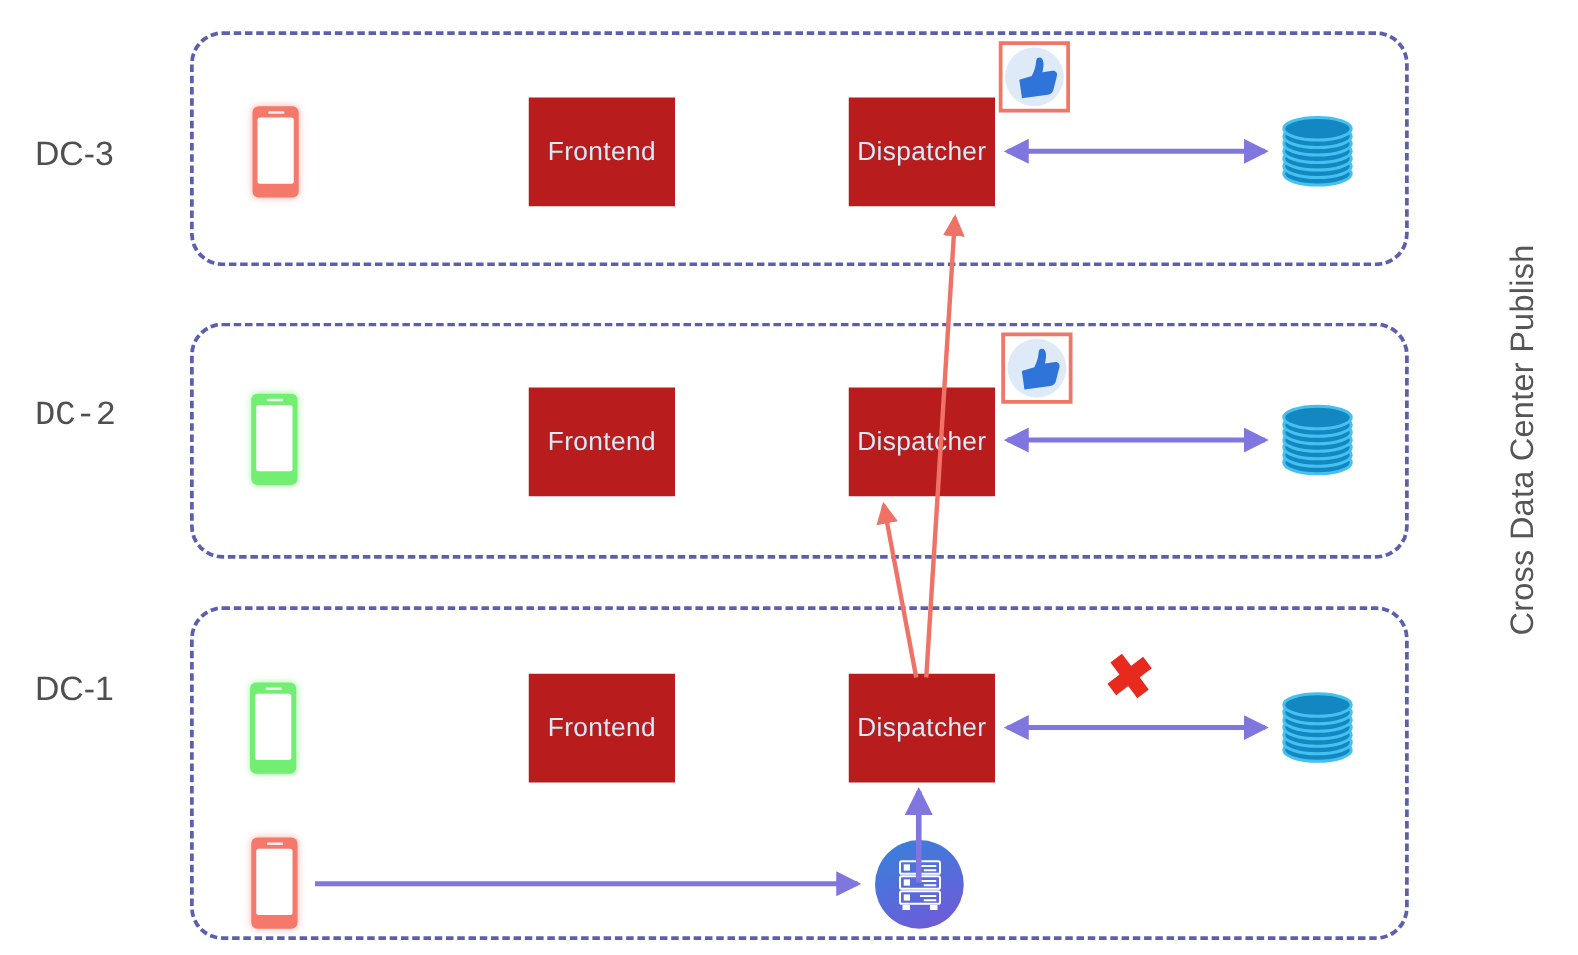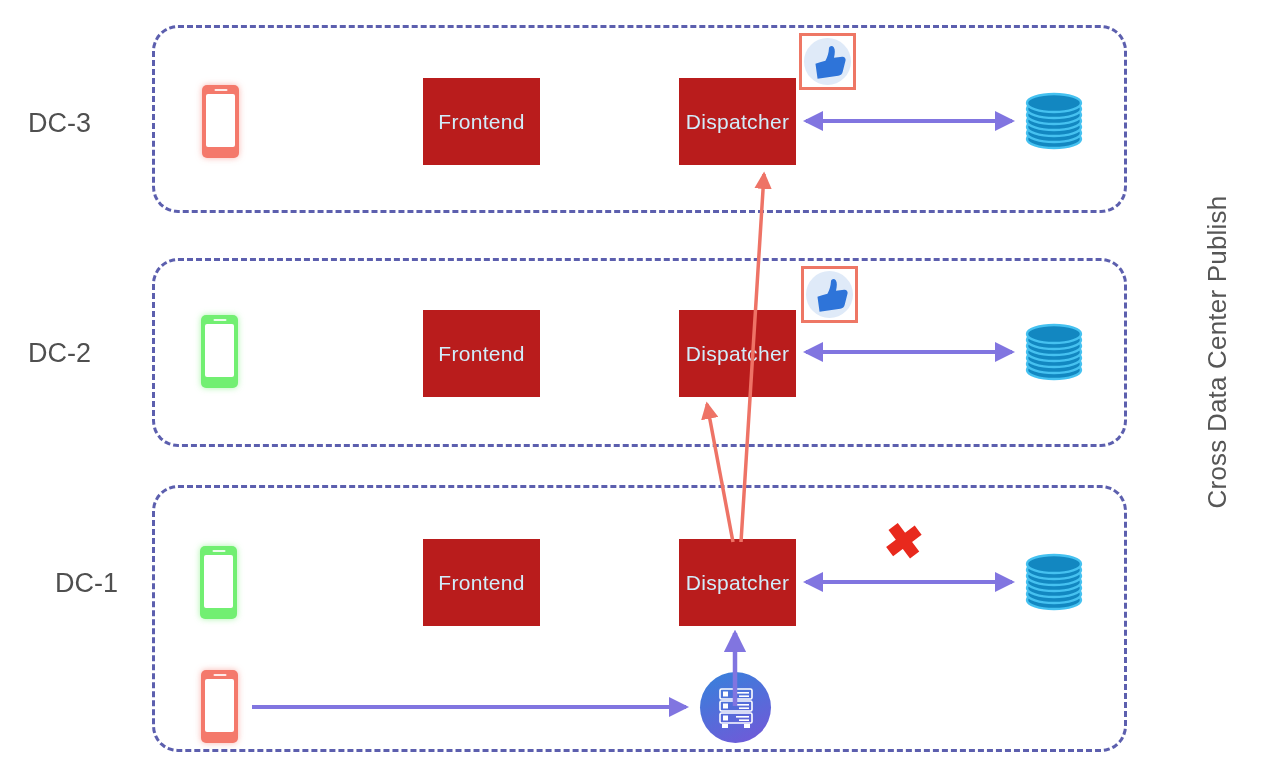--- a/index.html
+++ b/index.html
@@ -60,22 +60,22 @@
 </head>
 <body>
 
 <div class="canvas">
 
   <div class="zone zone-dc3"></div>
   <div class="zone zone-dc2"></div>
   <div class="zone zone-dc1"></div>
 
   <div class="dc-label" style="top:108px;">DC-3</div>
-  <div class="dc-label" style="top:338px;">DC-2</div>
-  <div class="dc-label" style="top:568px;text-align:right;">DC-1</div>
+  <div class="dc-label" style="top:318px;font-family:Liberation Mono, monospace;">DC-2</div>
+  <div class="dc-label" style="top:536px;">DC-1</div>
 
   <div class="phone red" style="left:202px;top:85px;">
     <div class="screen"></div>
       <div class="speaker"></div>
   </div>
   <div class="phone green" style="left:201px;top:315px;">
     <div class="screen"></div>
       <div class="speaker"></div>
   </div>
   <div class="phone green" style="left:200px;top:546px;">

